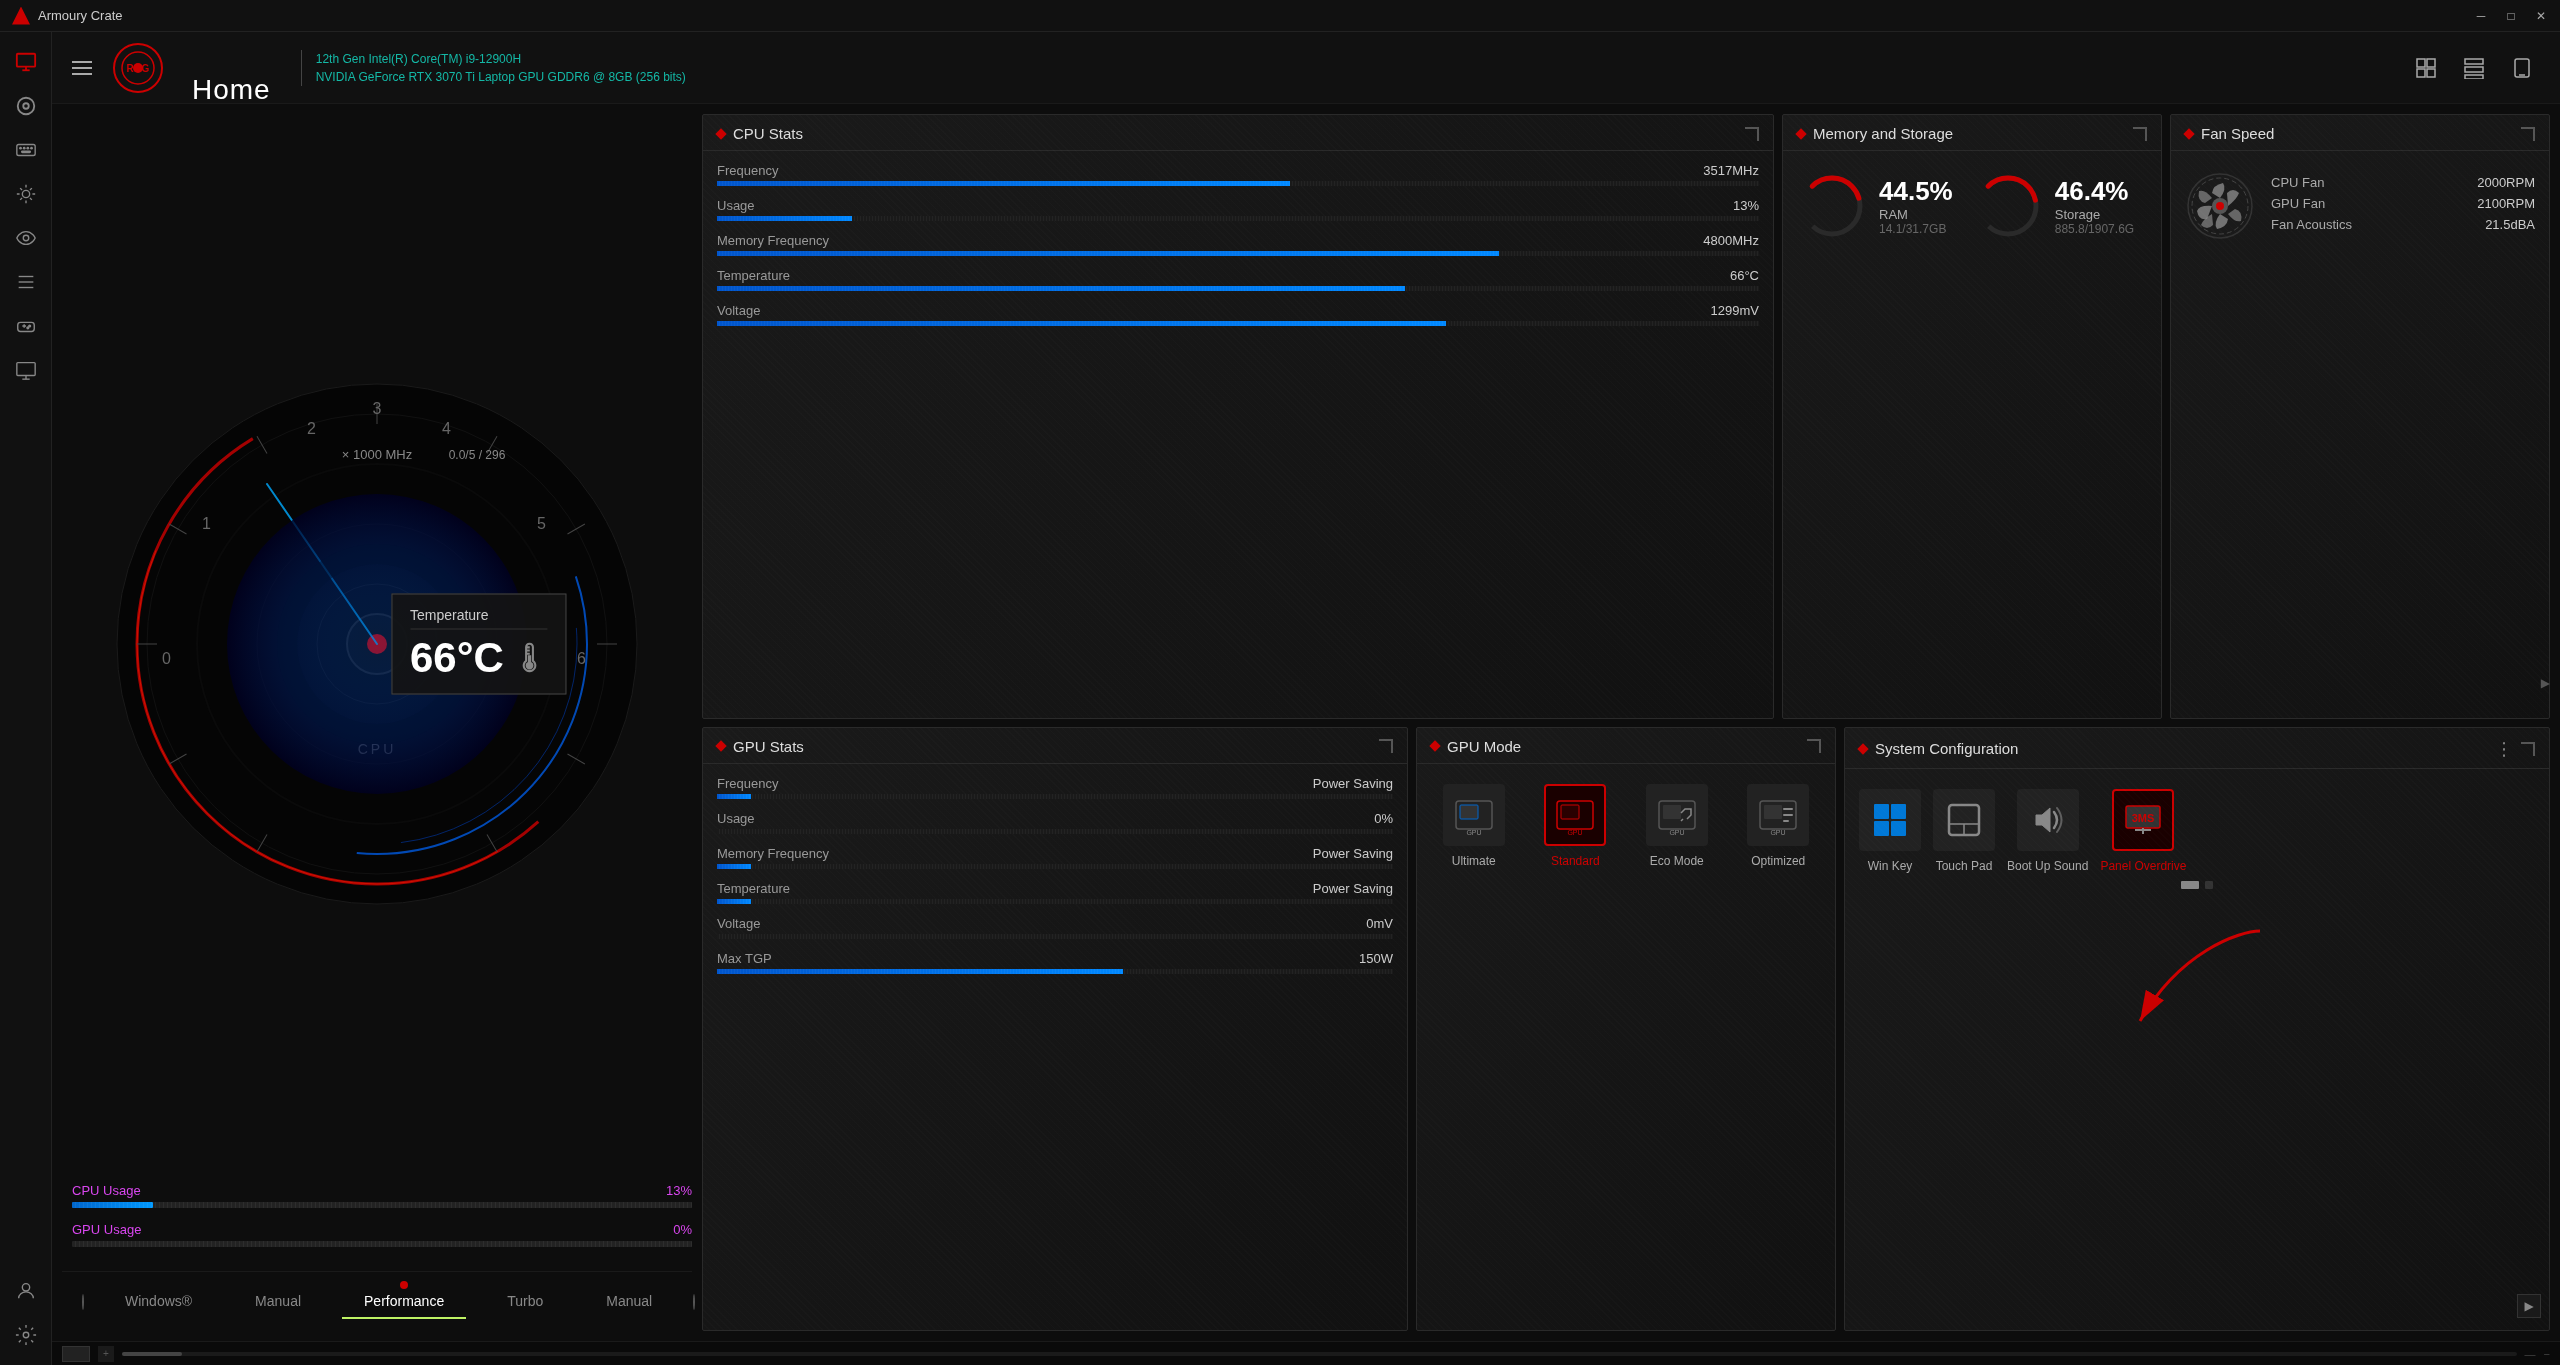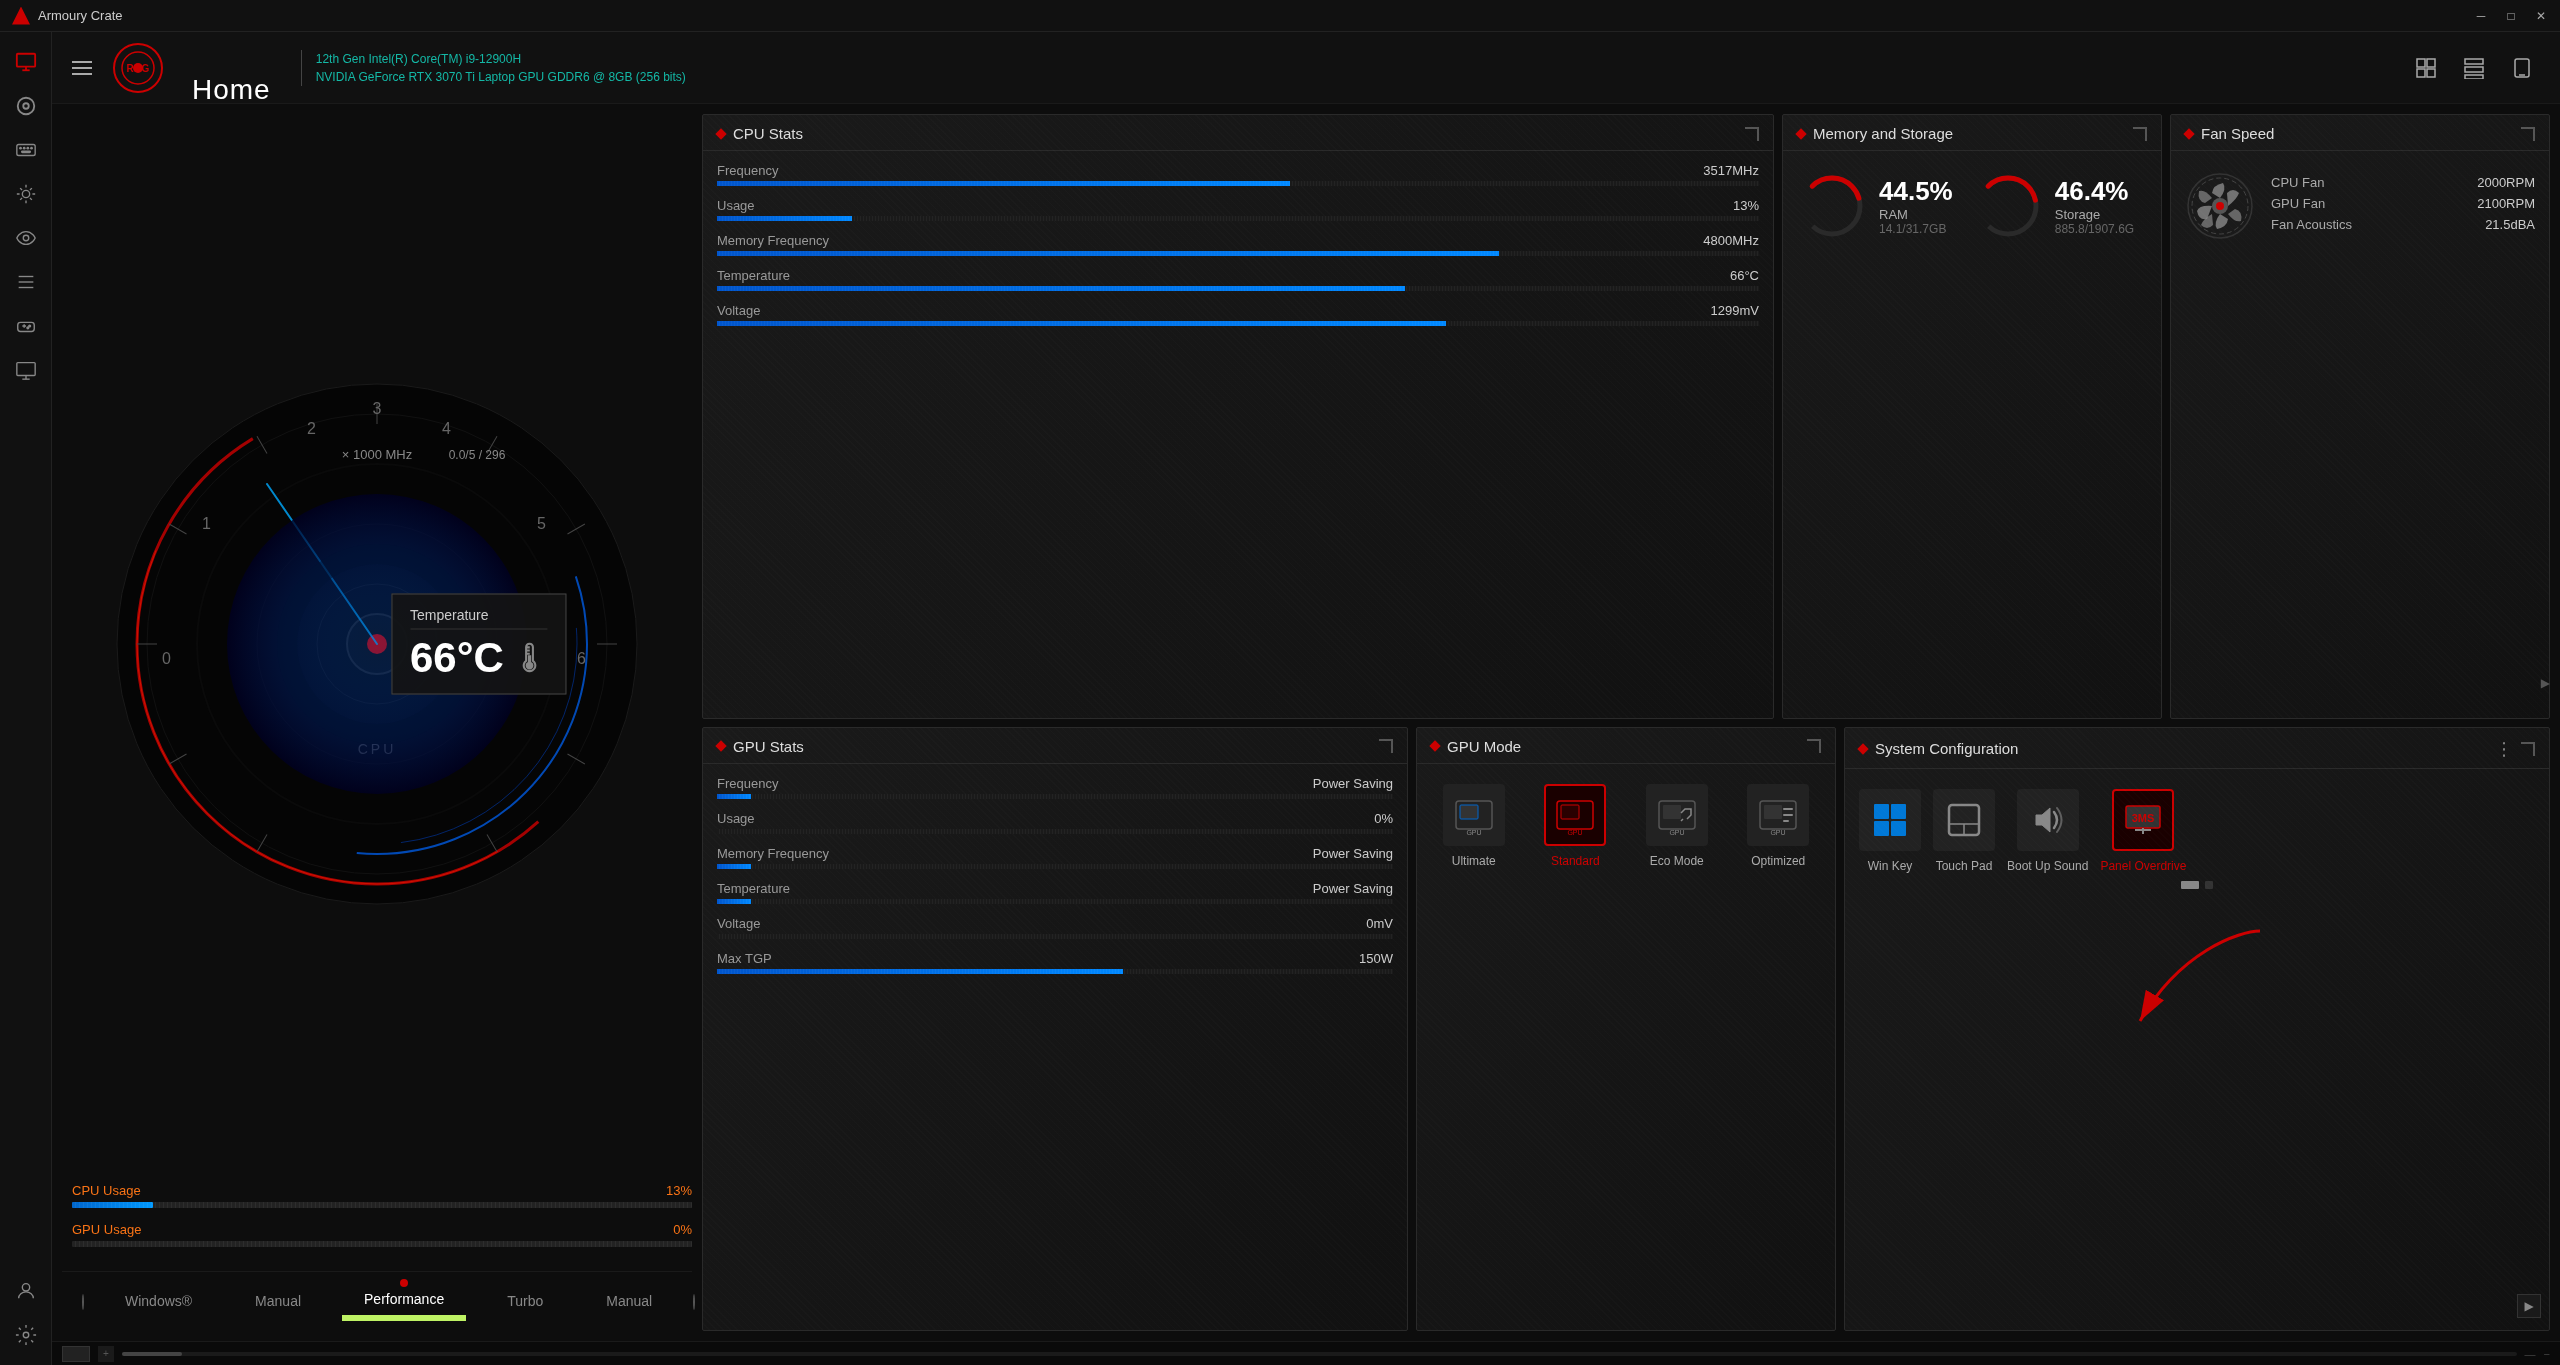--- a/index.html
+++ b/index.html
@@ -193,21 +193,21 @@
     .usage-section {
       padding: 10px 0 10px 10px;
     }
     .usage-row {
       margin-bottom: 14px;
     }
     .usage-header {
       display: flex;
       justify-content: space-between;
       font-size: 13px;
-      color: #f97316;
+      color: #d946ef;
       margin-bottom: 4px;
     }
     .usage-bar-bg {
       height: 6px;
       background: #222;
       border-radius: 1px;
       width: 100%;
       position: relative;
     }
     .usage-bar-fill {
@@ -237,21 +237,21 @@
     .tab-btn {
       padding: 8px 22px;
       font-size: 14px;
       color: #888;
       cursor: pointer;
       border-bottom: 2px solid transparent;
       position: relative;
     }
     .tab-btn.active {
       color: #fff;
-      border-bottom: 6px solid #bef264;
+      border-bottom: 2px solid #bef264;
     }
     .tab-circle {
       width: 16px;
       height: 16px;
       border: 1px solid #555;
       border-radius: 50%;
       cursor: pointer;
     }
 
     

